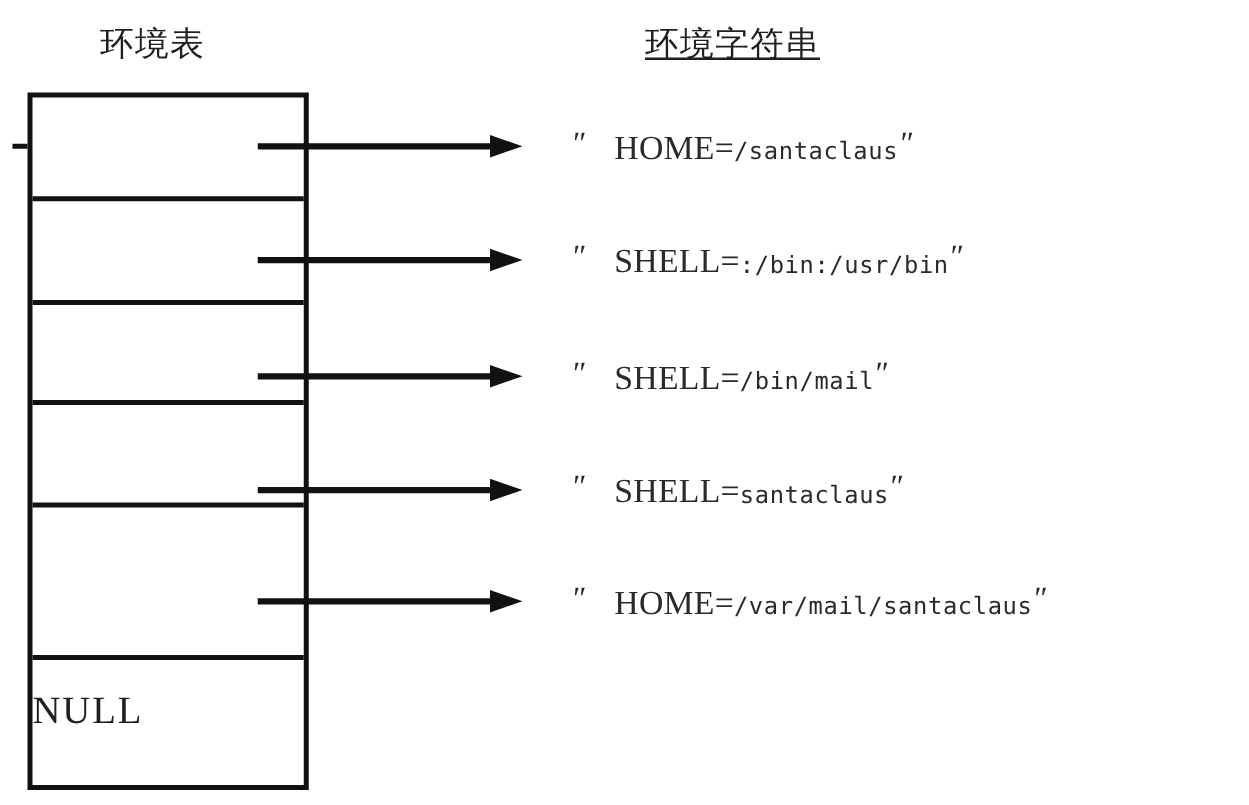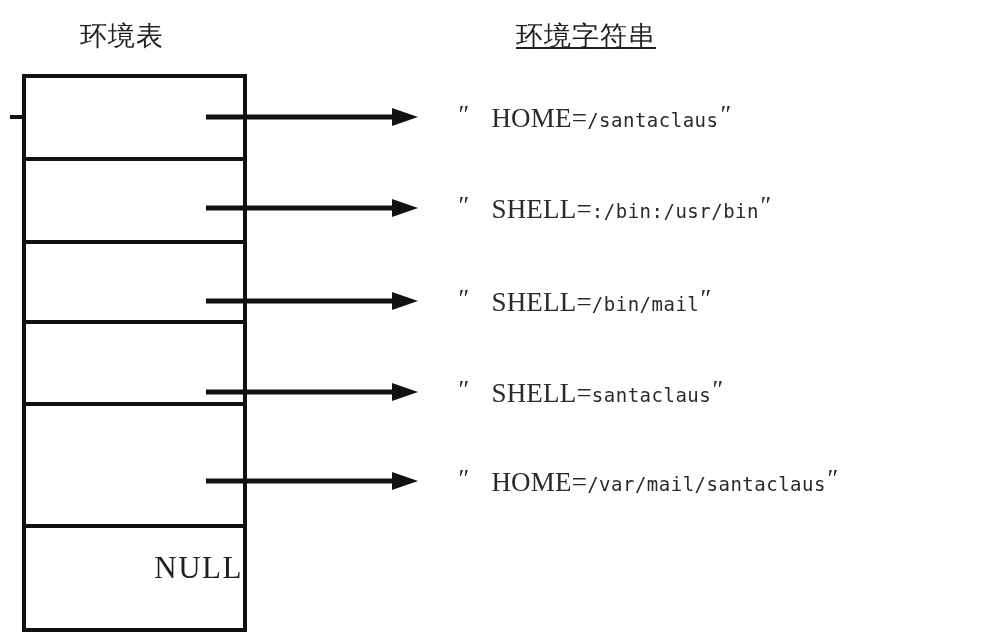--- a/index.html
+++ b/index.html
@@ -57,21 +57,21 @@
     top: 115px;
     width: 16px;
     height: 0;
     border-top: 4px solid #111111;
   }
 
   .null-label {
     position: absolute;
     left: 0;
     width: 100%;
-    text-align: right;
+    text-align: left;
     font-family: "Liberation Serif", "DejaVu Serif", serif;
     font-size: 31px;
     letter-spacing: 1.5px;
     color: #1f1f1f;
   }
 
   
   .arrow {
     position: absolute;
     height: 22px;

